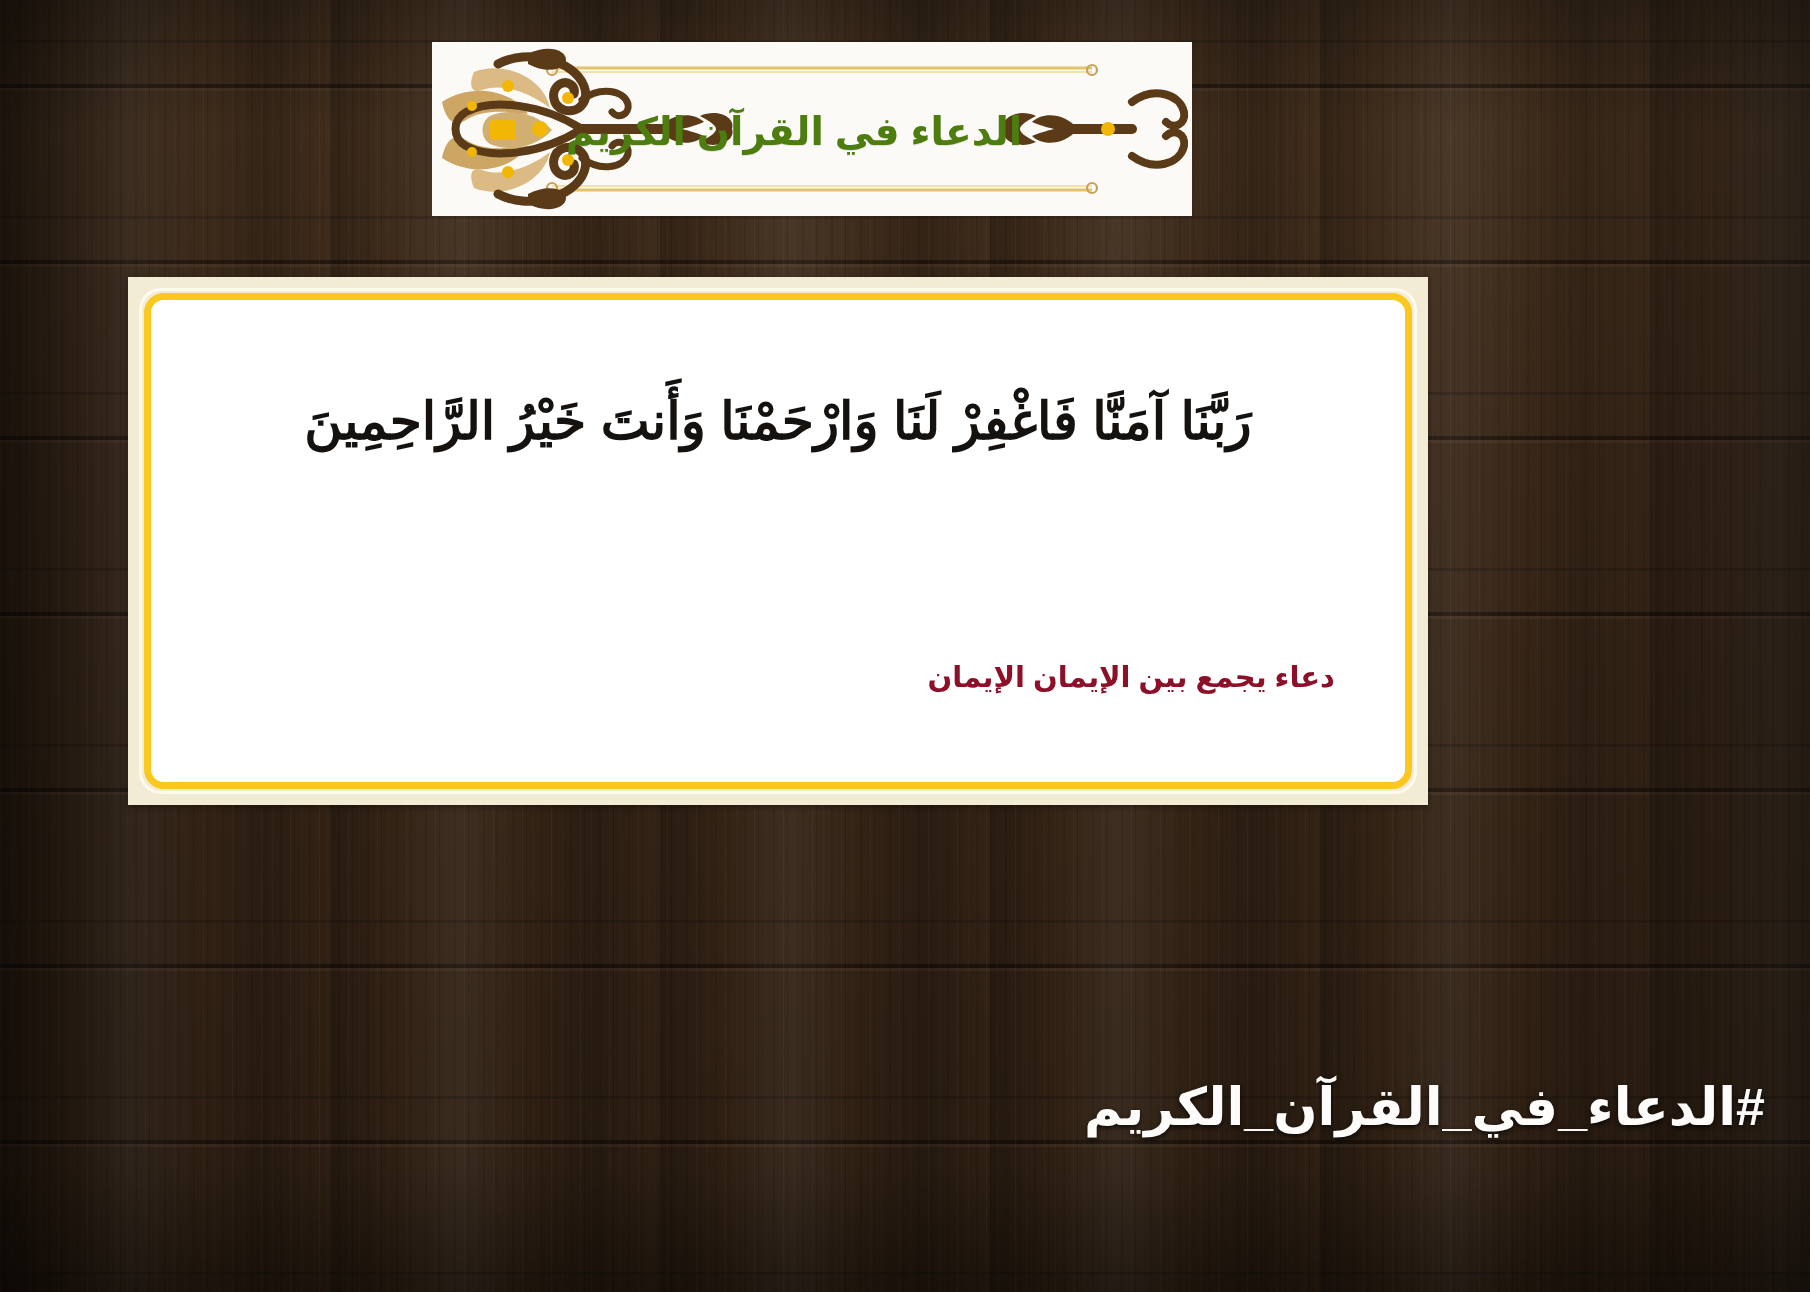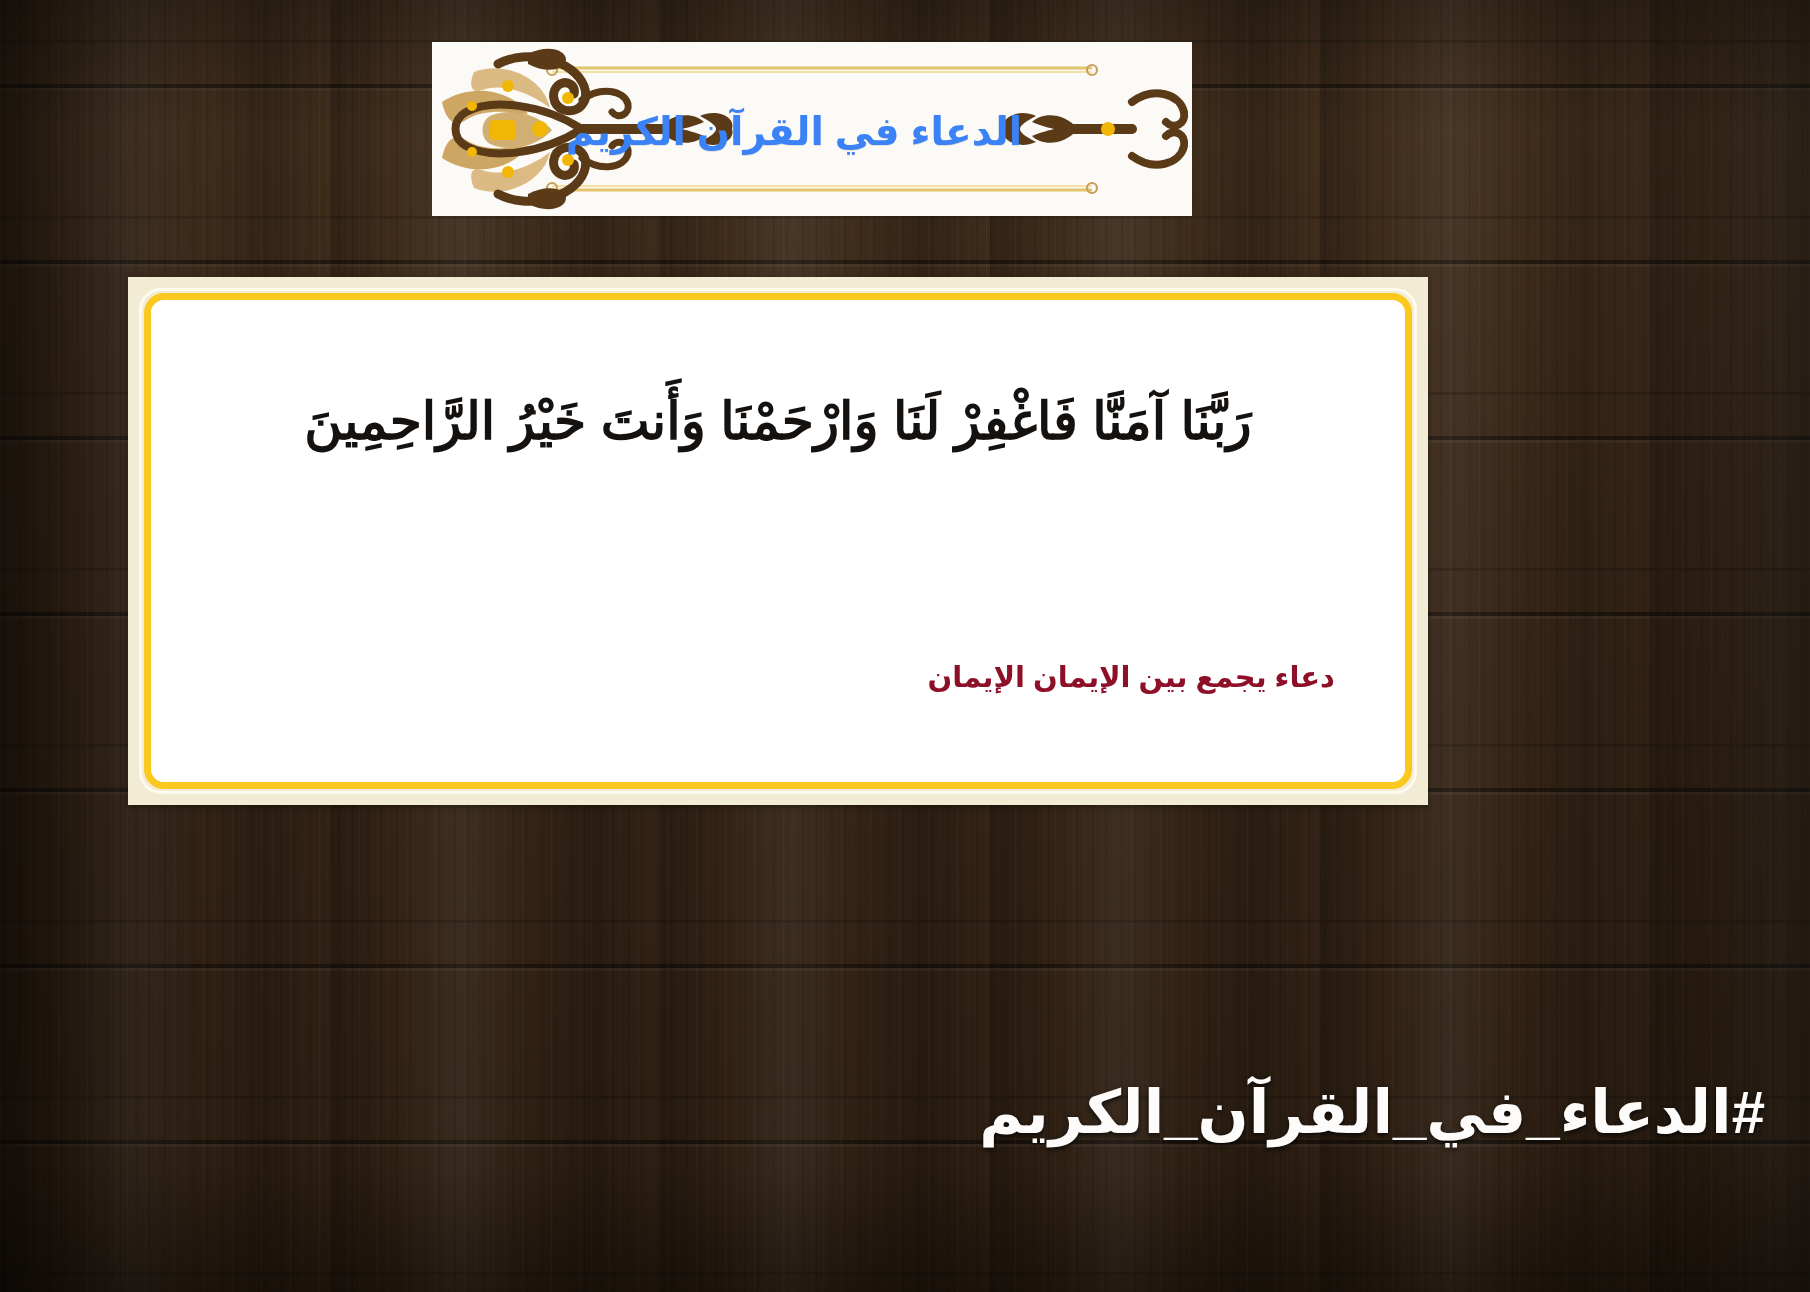--- a/index.html
+++ b/index.html
@@ -104,21 +104,21 @@
   }
   #header-ornament-svg {
     position: absolute;
     inset: 0;
     width: 100%;
     height: 100%;
   }
   #header-title {
     position: relative;
     z-index: 3;
-    color: #3b82f6;
+    color: #4d7c0f;
     font-size: 39px;
     font-weight: bold;
     letter-spacing: 0px;
     white-space: nowrap;
     margin-right: 36px;
     margin-top: 4px;
     text-shadow: 0 1px 0 rgba(0,0,0,0.10);
   }
 
   
@@ -188,21 +188,21 @@
     direction: rtl;
     white-space: nowrap;
   }
 
   
   #hashtag {
     position: absolute;
     right: 45px;
     top: 1077px;
     color: #fdfcfa;
-    font-size: 60px;
+    font-size: 52px;
     font-weight: bold;
     direction: rtl;
     white-space: nowrap;
     text-shadow: 0 2px 5px rgba(0,0,0,0.75);
   }
 </style>
 </head>
 <body>
 
 <div id="wood-background"></div>

